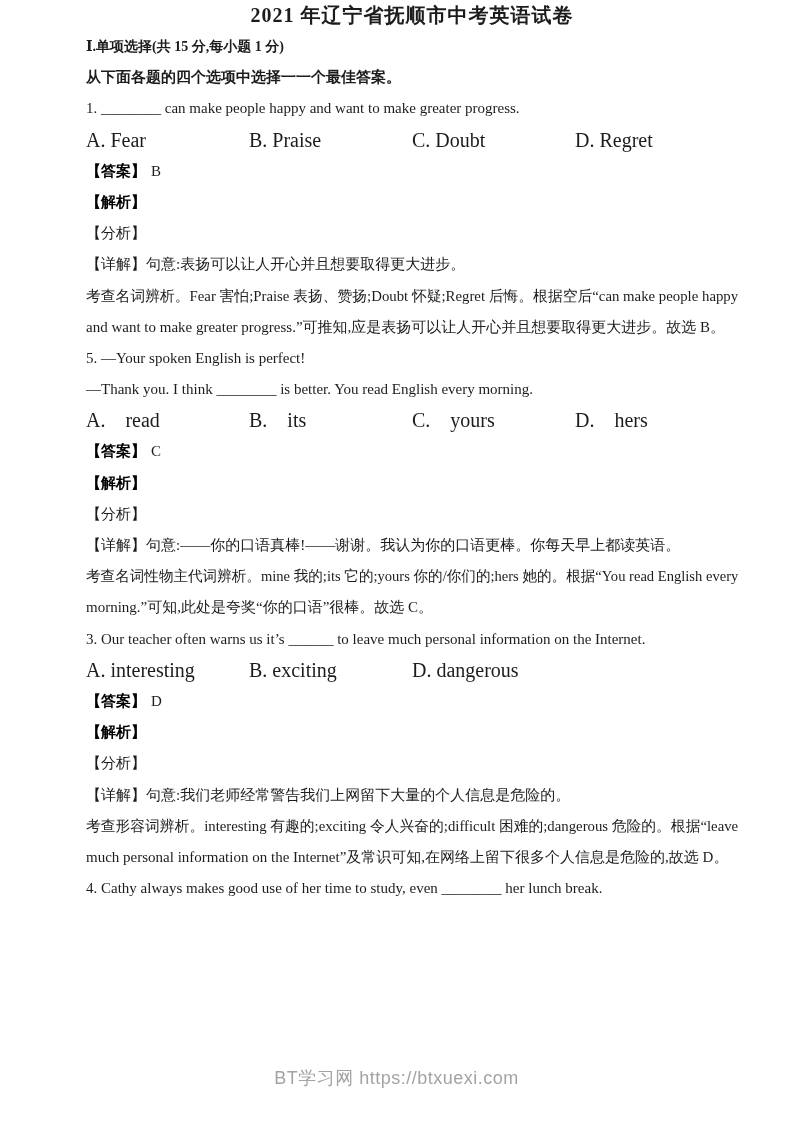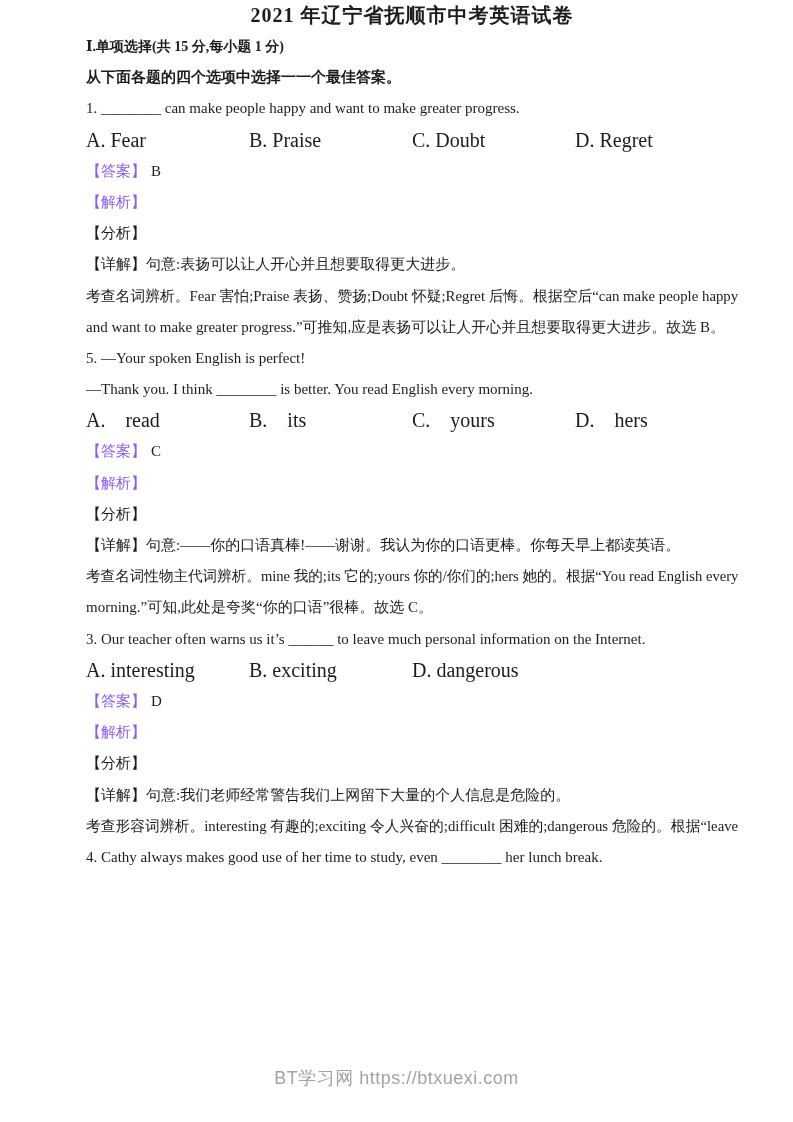--- a/index.html
+++ b/index.html
@@ -29,21 +29,21 @@
   .ln {
     height:31.2px; line-height:31.2px;
     font-size:15px;
     white-space:pre-wrap;
     overflow:visible;
     text-align:left;
   }
   .sec { margin-top:4px; font-size:14px; }
   .bold { font-weight:700; }
   .just { text-align:justify; text-align-last:justify; }
-  .blue { color:#8b5cf6; }
+  .blue { color:#000000;font-weight:bold; }
   .ansv { margin-left:5px; }
   .opts {
     display:grid;
     grid-template-columns:163px 163px 163px 1fr;
     height:31.2px; line-height:31.2px;
     font-size:20px; white-space:pre;
   }
   .footer {
     position:absolute; left:0; top:1066px; width:793px;
     text-align:center;
@@ -100,20 +100,21 @@
     <div class="opts">
       <span>A. interesting</span>
       <span>B. exciting</span>
       <span>D. dangerous</span>
     </div>
     <p class="ln"><span class="blue">【答案】</span><span class="ansv">D</span></p>
     <p class="ln"><span class="blue">【解析】</span></p>
     <p class="ln"><span>【分析】</span></p>
     <p class="ln">【详解】句意:我们老师经常警告我们上网留下大量的个人信息是危险的。</p>
     <p class="ln just" style="white-space: nowrap; transform: scaleX(0.984894); transform-origin: 0px 50%;">考查形容词辨析。interesting 有趣的;exciting 令人兴奋的;difficult 困难的;dangerous 危险的。根据“leave</p>
+    <p class="ln">much personal information on the Internet”及常识可知,在网络上留下很多个人信息是危险的,故选 D。</p>
   </section>
 
   <section>
     <p class="ln">4. Cathy always makes good use of her time to study, even ________ her lunch break.</p>
   </section>
 
 </div>
 
 <div class="footer">BT学习网 https://btxuexi.com</div>
 

